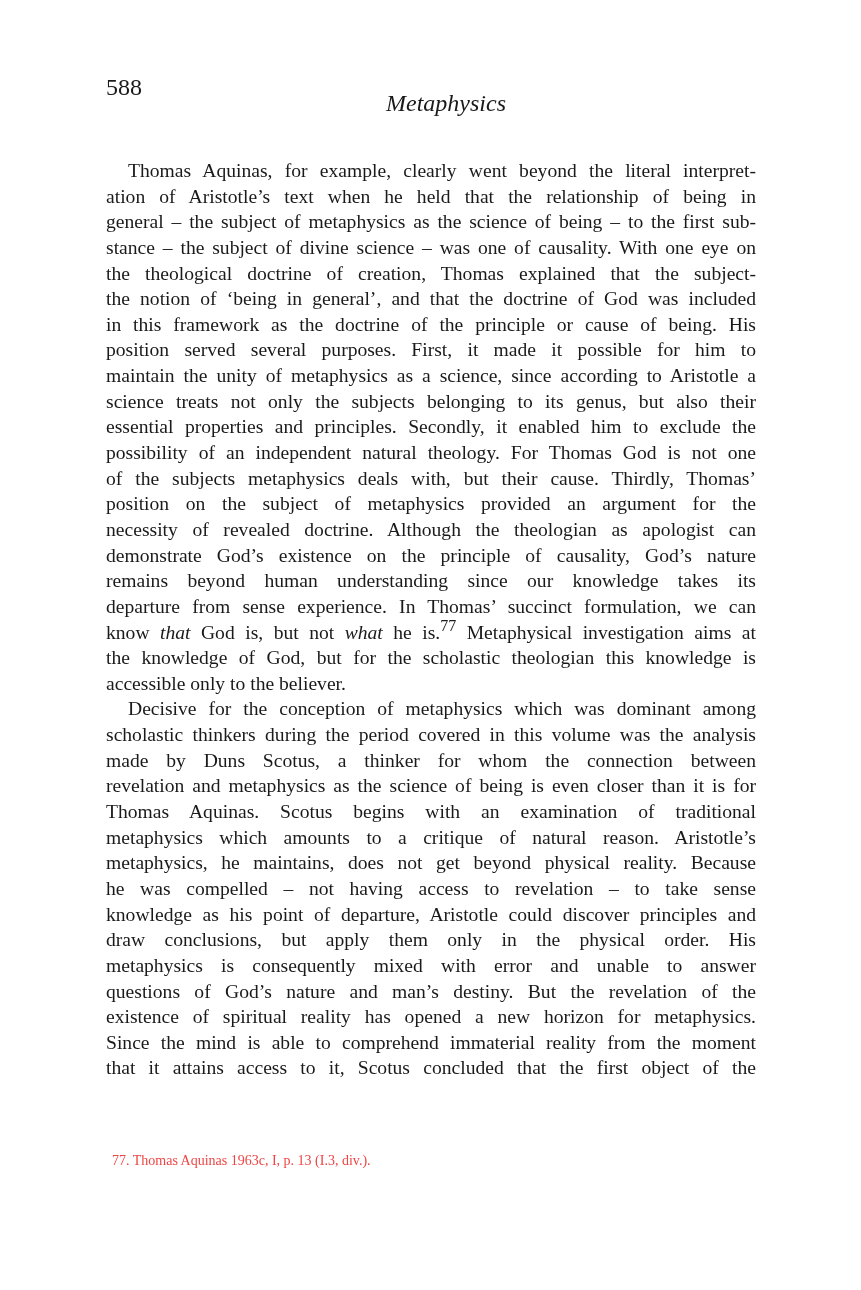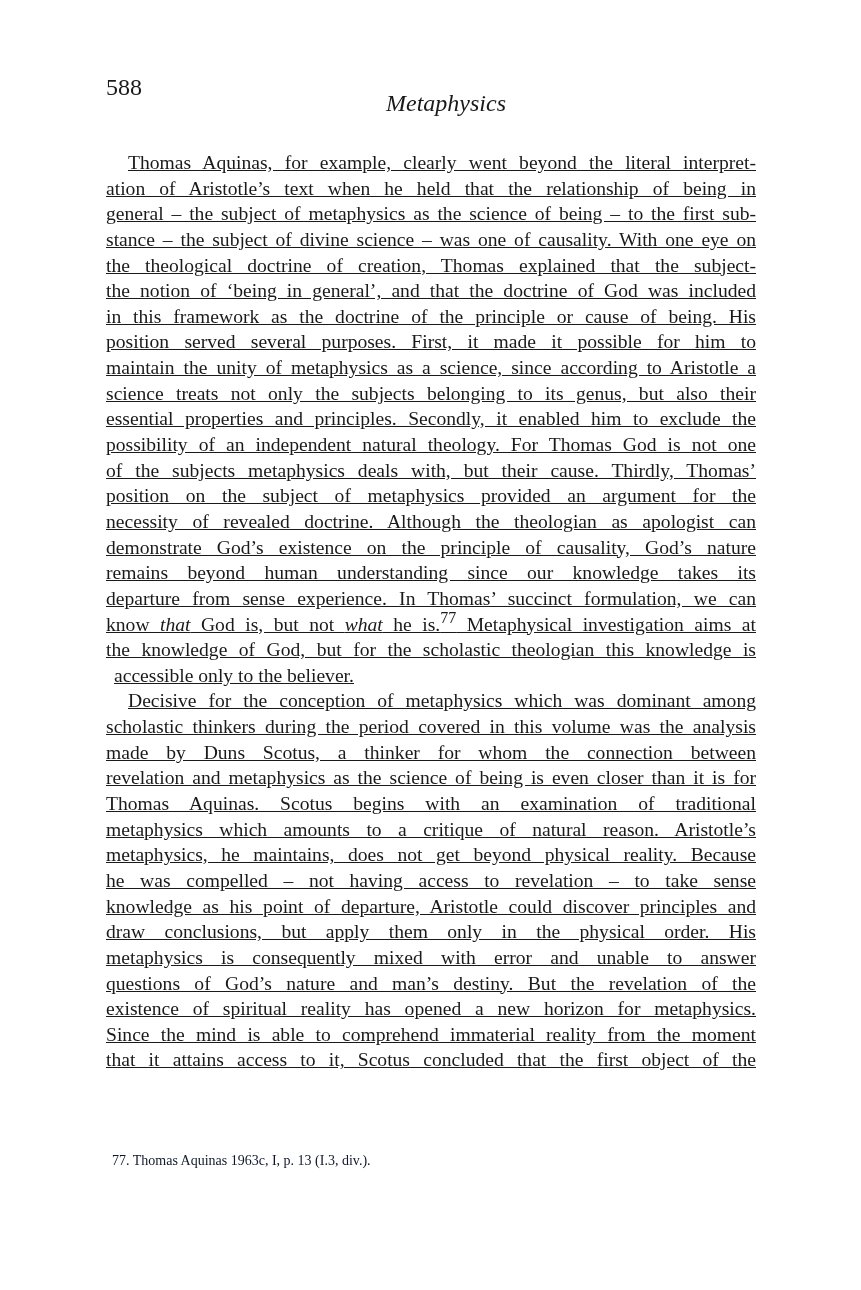--- a/index.html
+++ b/index.html
@@ -41,56 +41,54 @@
       left: 0;
       right: 0;
       top: 16px;
       text-align: center;
       font-style: italic;
       padding-left: 30px;
     }
     .body-text {
       position: absolute;
       left: 106px;
-      top: 150px;
+      top: 158px;
       width: 650px;
-      text-decoration: underline;
     }
     .line {
       display: block;
       height: 25.65px;
       line-height: 25.65px;
       font-size: 19.6px;
       white-space: nowrap;
       text-align: justify;
       text-align-last: justify;
     }
     .line.last {
       text-align-last: left;
-      margin-left: 8px;
     }
     .line.indent {
       padding-left: 22px;
     }
     .line i {
       font-style: italic;
     }
     sup.fnref {
       font-size: 16px;
       line-height: 0;
       vertical-align: 8px;
     }
     .footnote {
       position: absolute;
       left: 112px;
       top: 1151px;
       width: 640px;
       font-size: 14px;
       line-height: 20px;
-      color: #0f172a;
+      color: #ef4444;
     }
   </style>
 </head>
 <body>
 
 <div class="page">
   <div class="running-head">
     <span class="page-number">588</span>
     <span class="running-title">Metaphysics</span>
   </div>

